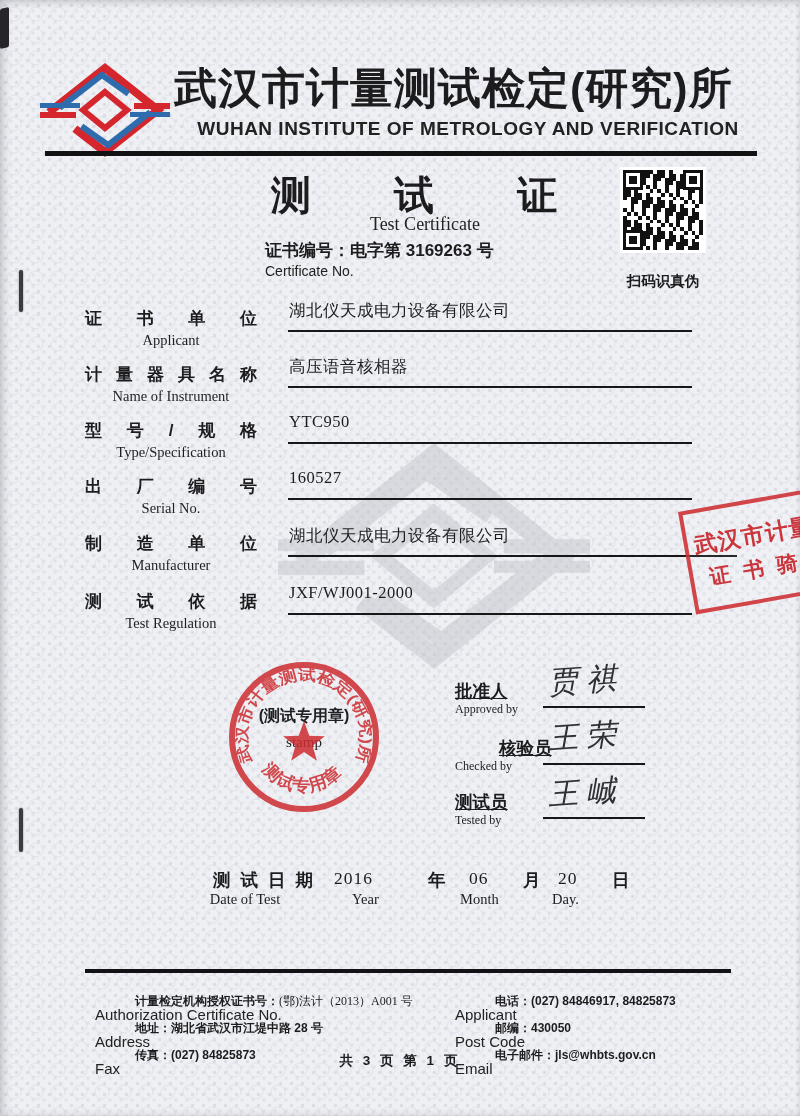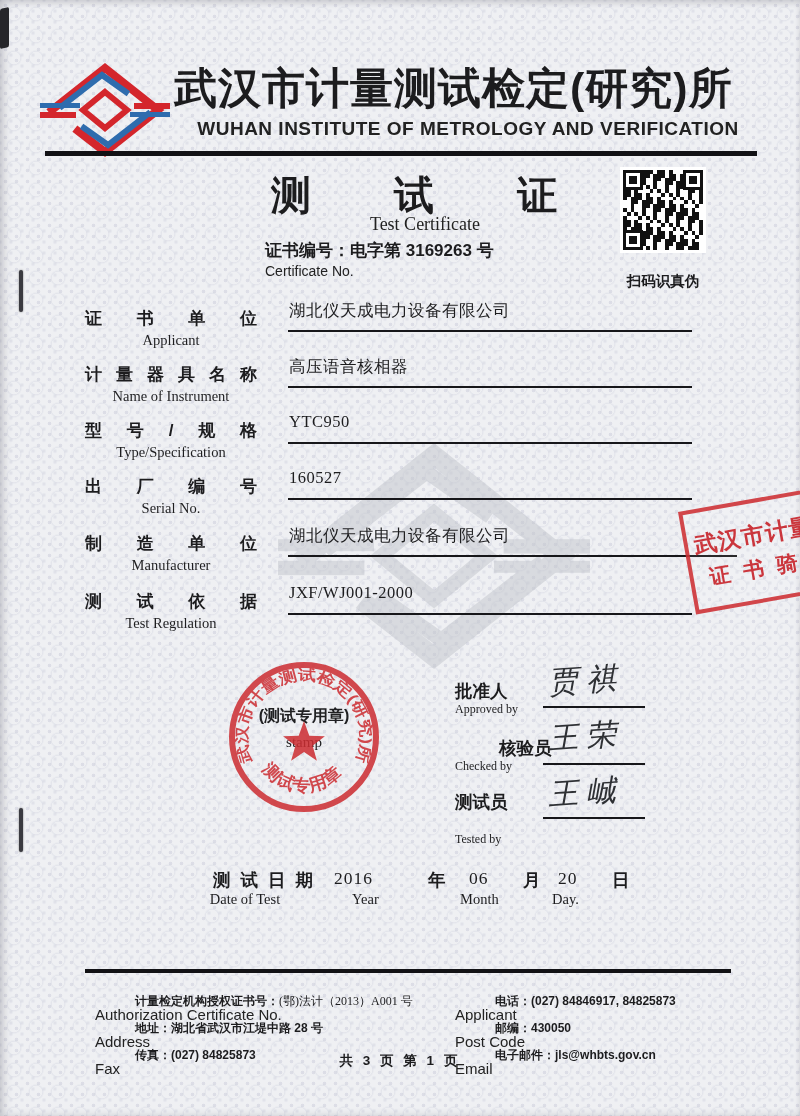--- a/index.html
+++ b/index.html
@@ -30,21 +30,21 @@
   .qr .modules i{display:block;}
   .qr .modules i.on{background:#111;}
   .finder{position:absolute;width:20px;height:20px;background:#111;}
   .finder::before{content:"";position:absolute;left:3px;top:3px;right:3px;bottom:3px;background:#fff;}
   .finder::after{content:"";position:absolute;left:6px;top:6px;right:6px;bottom:6px;background:#111;}
   .qr-cap{left:608px;top:272px;width:110px;text-align:center;font-size:14.5px;font-weight:700;}
   .f-zh{width:172px;font-size:17px;font-weight:700;text-align:justify;text-align-last:justify;white-space:nowrap;}
   .f-en{width:172px;text-align:center;font-size:14.5px;font-family:"Liberation Serif",serif;color:#1e1e20;}
   .f-val{font-size:16.5px;font-family:"Liberation Serif",serif;letter-spacing:.5px;white-space:nowrap;}
   .u-line{height:2px;background:#17171a;}
-  .sig-zh{font-size:17.5px;font-weight:700;}
+  .sig-zh{font-size:17.5px;font-weight:700;text-decoration:underline;}
   .sig-en{font-size:12px;font-family:"Liberation Serif",serif;}
   .hand{font-family:"DejaVu Serif",serif;font-style:italic;font-size:30px;color:#2e3034;letter-spacing:8px;transform:rotate(-4deg);white-space:nowrap;}
   .date-zh{font-size:17.5px;font-weight:700;}
   .date-num{font-size:17.5px;font-family:"Liberation Serif",serif;letter-spacing:1px;}
   .date-en{font-size:14.5px;font-family:"Liberation Serif",serif;}
   .ft-zh{font-size:12px;font-weight:700;line-height:13px;}
   .ft-val{font-weight:400;font-family:"Liberation Serif",serif;}
   .ft-en{font-size:15px;color:#222;line-height:12px;margin-bottom:1px;}
   .ft-row{margin-bottom:1px;margin-left:40px;}
   .pagenum{left:315px;top:1052px;width:170px;text-align:center;font-size:13.5px;font-weight:700;letter-spacing:3px;}
@@ -610,21 +610,21 @@
   <div class="abs sig-en" style="left:455px;top:702px;">Approved by</div>
   <div class="abs u-line" style="left:543px;top:706px;width:102px;"></div>
   <div class="abs hand" style="left:548px;top:660px;">贾祺</div>
 
   <div class="abs sig-zh" style="left:455px;top:736px;margin-left:44px;">核验员</div>
   <div class="abs sig-en" style="left:455px;top:759px;">Checked by</div>
   <div class="abs u-line" style="left:543px;top:763px;width:102px;"></div>
   <div class="abs hand" style="left:548px;top:716px;">王荣</div>
 
   <div class="abs sig-zh" style="left:455px;top:790px;">测试员</div>
-  <div class="abs sig-en" style="left:455px;top:813px;margin-top:19px;">Tested by</div>
+  <div class="abs sig-en" style="left:455px;top:813px;">Tested by</div>
   <div class="abs u-line" style="left:543px;top:817px;width:102px;"></div>
   <div class="abs hand" style="left:548px;top:772px;">王峸</div>
 
   <div class="abs date-zh" style="left:213px;top:868px;width:100px;text-align:justify;text-align-last:justify;">测试日期</div>
   <div class="abs date-en" style="left:188px;top:891px;width:114px;text-align:center;">Date of Test</div>
   <span class="abs date-num" style="left:334px;top:868px;">2016</span>
   <span class="abs date-zh" style="left:428px;top:868px;">年</span>
   <span class="abs date-en" style="left:352px;top:891px;">Year</span>
   <span class="abs date-num" style="left:469px;top:868px;">06</span>
   <span class="abs date-zh" style="left:523px;top:868px;">月</span>

